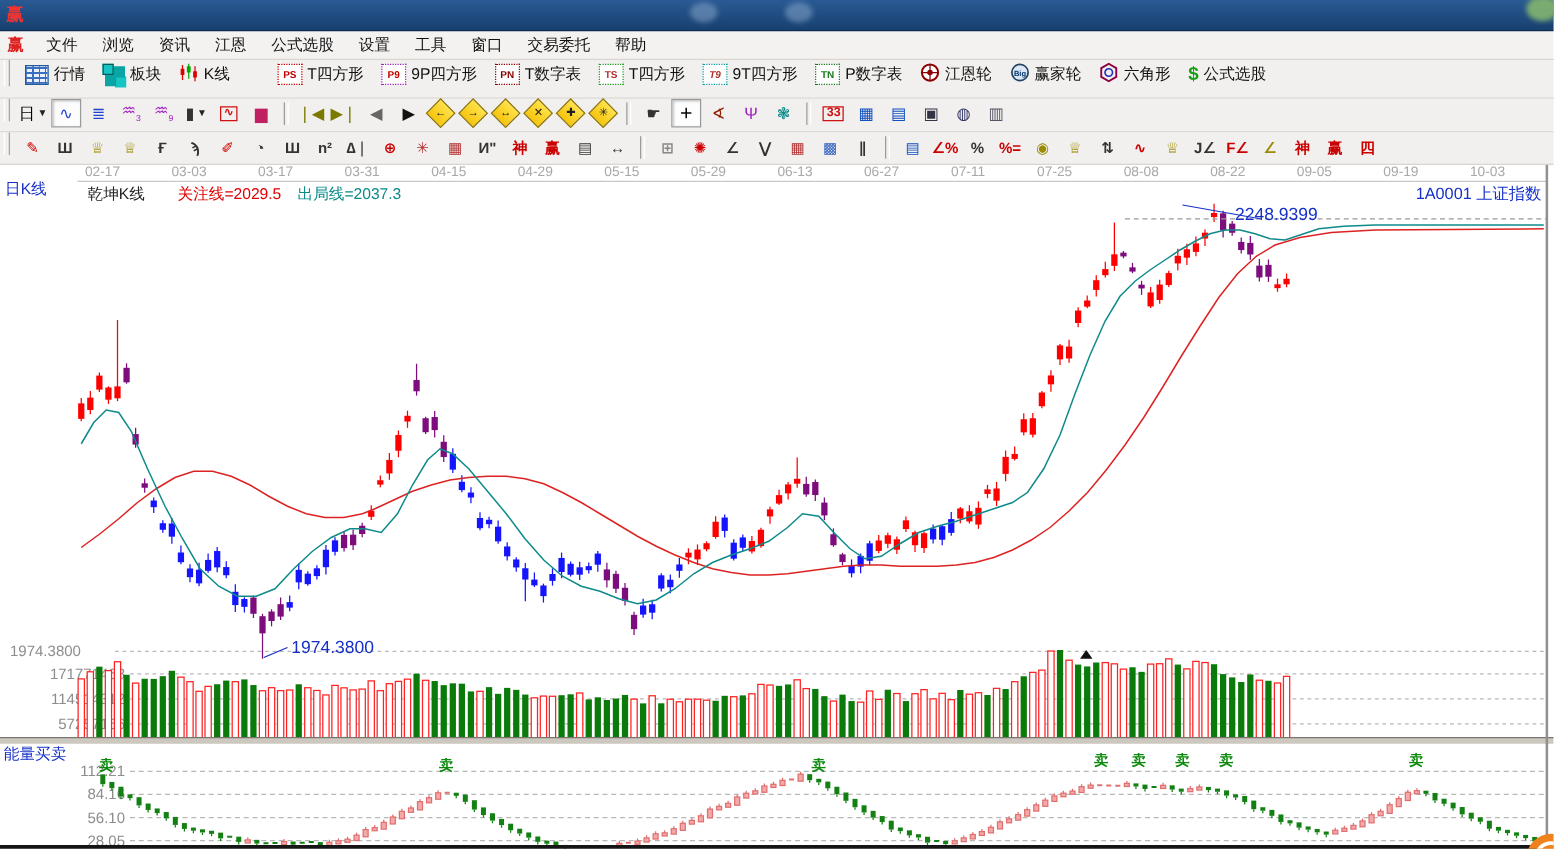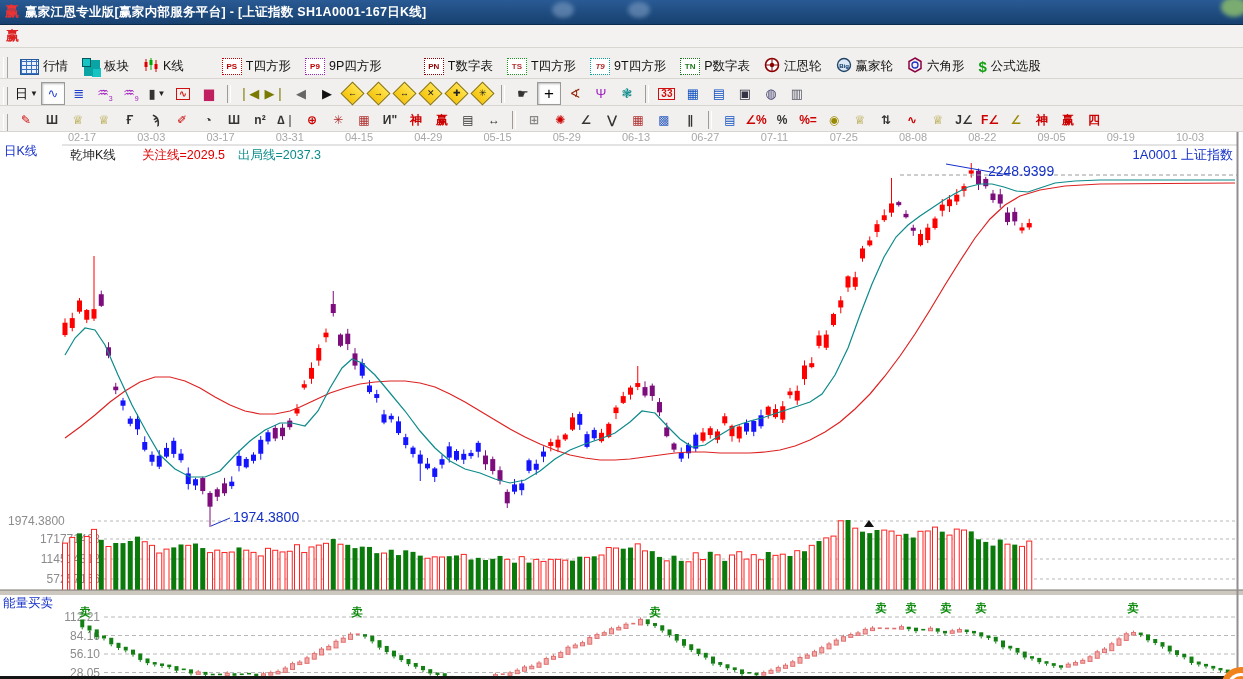--- a/index.html
+++ b/index.html
@@ -12,21 +12,21 @@
   .tlogo{color:#e33;background:transparent;font-weight:bold;font-size:14px;margin:0 6px 0 5px;}
   .ttext{color:#fff;font-size:12.5px;font-weight:bold;letter-spacing:.3px;}
   .smudge{position:absolute;top:2px;width:22px;height:16px;border-radius:50%;background:#bcd2ec;opacity:.35;filter:blur(2px);}
   .corner-green{position:absolute;right:-4px;top:-3px;width:26px;height:20px;border-radius:50%;
                 background:#7fb06f;opacity:.95;filter:blur(2px);}
   
   #menubar{height:22px;background:#f4f2f1;border-bottom:1px solid #d9d5d0;display:flex;align-items:center;font-size:12.5px;}
   .mlogo{color:#d22;font-weight:bold;margin:0 8px 0 6px;font-size:13px;}
   .menu-item{padding:0 10px;color:#111;cursor:default;}
   
-  .tbar{background:#f2f0ee;border-bottom:1px solid #d8d4cf;display:flex;align-items:flex-end;}
+  .tbar{background:#f2f0ee;border-bottom:1px solid #d8d4cf;display:flex;align-items:flex-start;}
   #tb1{height:30px;} #tb2{height:26px;} #tb3{height:25px;}
   .grip{width:3px;height:70%;border-left:1px solid #fff;border-right:1px solid #a9a49d;margin:0 5px 0 3px;}
   .titems{display:flex;align-items:center;flex:1;min-width:0;}
   .tmain{display:flex;align-items:center;gap:4px;padding:2px 7px;font-size:12.5px;color:#111;cursor:default;white-space:nowrap;}
   .tbtn{display:inline-flex;align-items:center;justify-content:center;min-width:22px;height:21px;margin:0 1px;
         border:1px solid transparent;cursor:default;font-size:13px;position:relative;}
   .tbtn.pressed{background:#fdfdfd;border:1px solid #9a9a9a;box-shadow:inset 1px 1px 2px #bbb;}
   .tbtn .g{line-height:1;}
   .caret{font-size:8px;color:#222;margin-left:2px;}
   .vsep{width:2px;height:18px;border-left:1px solid #9f9a93;border-right:1px solid #fff;margin:0 5px;}
@@ -44,28 +44,28 @@
   
   #chartwrap{position:relative;height:550px;background:#fff;}
   svg text{font-family:"Liberation Sans","DejaVu Sans",sans-serif;}
 </style>
 </head>
 <body>
 
 <div id="app">
   <div id="titlebar">
     <span class="tlogo">赢</span>
-    <span class="ttext">赢家江恩专业版[赢家内部服务平台] - [上证指数  SH1A0001-167日K线]</span>
     <div class="smudge" style="left:552px"></div>
     <div class="smudge" style="left:628px"></div>
     <div class="corner-green"></div>
   </div>
 
   <div id="menubar">
     <span class="mlogo">赢</span>
+    <span id="menu-items"><span class="menu-item">文件</span><span class="menu-item">浏览</span><span class="menu-item">资讯</span><span class="menu-item">江恩</span><span class="menu-item">公式选股</span><span class="menu-item">设置</span><span class="menu-item">工具</span><span class="menu-item">窗口</span><span class="menu-item">交易委托</span><span class="menu-item">帮助</span></span>
   </div>
 
   <div id="tb1" class="tbar">
     <div class="grip"></div>
     <div id="tb1items" class="titems">
         <div class="tmain">
           <span class="ic-grid"></span>
           <span>行情</span>
         </div>
         <div class="tmain">
@@ -85,21 +85,21 @@
         </div>
         <div class="tmain">
           <span class="lbox" style="border: 1px dotted rgb(192, 0, 0); color: rgb(192, 0, 0); margin-left: 24px;">PS</span>
           <span>T四方形</span>
         </div>
         <div class="tmain">
           <span class="lbox" style="border: 1px dotted rgb(160, 32, 192); color: rgb(192, 0, 0);">P9</span>
           <span>9P四方形</span>
         </div>
         <div class="tmain">
-          <span class="lbox" style="border: 1px dotted rgb(139, 0, 0); color: rgb(139, 0, 0); margin-left: 28px;">PN</span>
+          <span class="lbox" style="border: 1px dotted rgb(139, 0, 0); color: rgb(139, 0, 0);">PN</span>
           <span>T数字表</span>
         </div>
         <div class="tmain">
           <span class="lbox" style="border: 1px dotted rgb(26, 154, 26); color: rgb(176, 48, 48);">TS</span>
           <span>T四方形</span>
         </div>
         <div class="tmain">
           <span class="lbox" style="border: 1px dotted rgb(10, 160, 160); color: rgb(176, 48, 48); font-style: italic;">T9</span>
           <span>9T四方形</span>
         </div>

